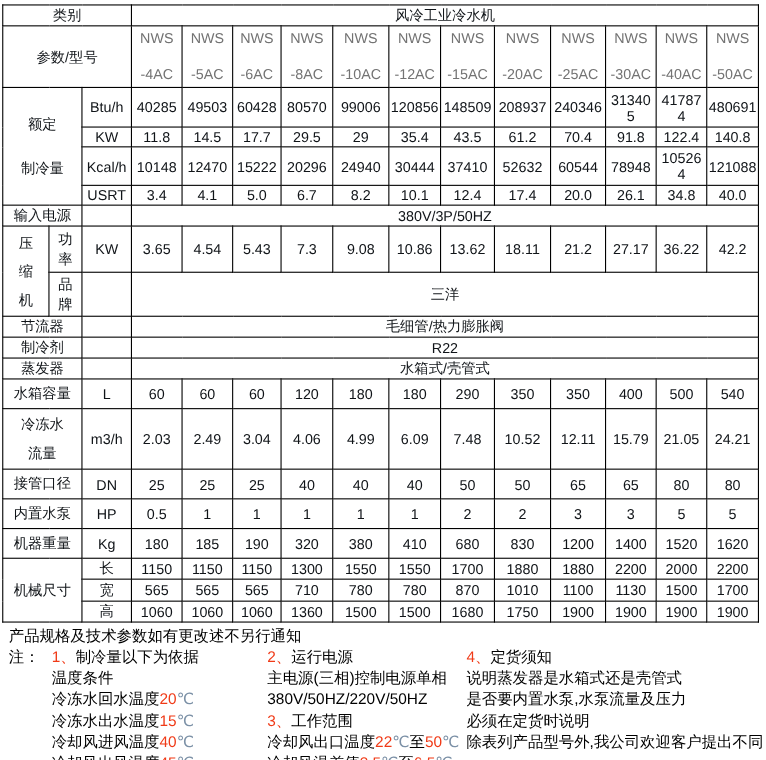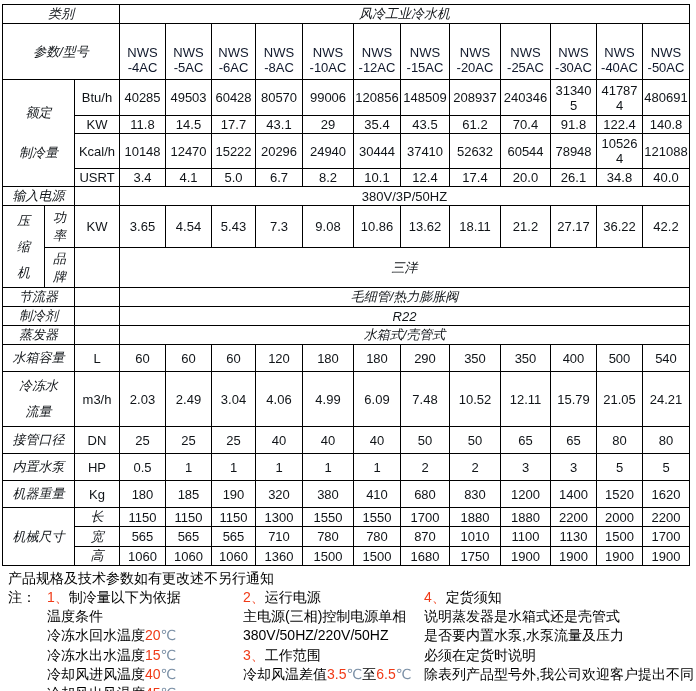--- a/index.html
+++ b/index.html
@@ -9,30 +9,30 @@
     overflow:hidden;position:relative;
   }
   table.spec{
     border-collapse:collapse;table-layout:fixed;
     margin:4px 0 0 2px;
   }
   table.spec td{
     border:1px solid #000;text-align:center;vertical-align:middle;
     padding:0 1px;font-size:13px;color:#101418;overflow:hidden;
   }
-  td.cjk{font-size:14px;color:#000;font-style:italic;}
+  td.cjk{font-size:14px;color:#000;}
   td.num{font-size:13px;word-break:break-all;line-height:15px;}
   td.unit{font-size:13px;}
   td.pre{white-space:pre-line;}
   td.lh40{line-height:40px;}
   td.lh26{line-height:26px;}
   td.lh19{line-height:18px;}
   .model{
-    display:flex;flex-direction:column;justify-content:flex-end;
-    height:48px;padding:2px 0 3px 0;font-size:13px;color:#0f172a;
+    display:flex;flex-direction:column;justify-content:space-between;
+    height:48px;padding:2px 0 3px 0;font-size:13px;color:#737373;
   }
   .disclaimer{
     margin:3px 0 0 8px;font-size:14px;line-height:18px;white-space:nowrap;
   }
   .notes{position:relative;height:145px;margin-top:1px;}
   .note-mark{position:absolute;left:8px;top:0;font-size:14px;line-height:19px;}
   .ncol{position:absolute;top:0;font-size:14px;line-height:19.2px;white-space:nowrap;}
   .seg-red{color:#f03a17;}
   .seg-deg{color:#7b90a6;}
 </style>
@@ -152,21 +152,21 @@
         <td class="num">240346</td>
         <td class="num">313405</td>
         <td class="num">417874</td>
         <td class="num">480691</td>
       </tr>
       <tr style="height: 18px;">
         <td class="unit">KW</td>
         <td class="num">11.8</td>
         <td class="num">14.5</td>
         <td class="num">17.7</td>
-        <td class="num">43.1</td>
+        <td class="num">29.5</td>
         <td class="num">29</td>
         <td class="num">35.4</td>
         <td class="num">43.5</td>
         <td class="num">61.2</td>
         <td class="num">70.4</td>
         <td class="num">91.8</td>
         <td class="num">122.4</td>
         <td class="num">140.8</td>
       </tr>
       <tr style="height: 35px; padding-left: 26px;">
@@ -385,20 +385,21 @@
       <div><span>冷冻水回水温度</span><span class="seg-red">20</span><span class="seg-deg">℃</span></div>
       <div><span>冷冻水出水温度</span><span class="seg-red">15</span><span class="seg-deg">℃</span></div>
       <div><span>冷却风进风温度</span><span class="seg-red">40</span><span class="seg-deg">℃</span></div>
       <div><span>冷却风出风温度</span><span class="seg-red">45</span><span class="seg-deg">℃</span></div>
     </div>
   <div class="ncol" id="ncol1" style="left:243px">
       <div><span class="seg-red">2、</span><span>运行电源</span></div>
       <div><span>主电源(三相)控制电源单相</span></div>
       <div><span>380V/50HZ/220V/50HZ</span></div>
       <div><span class="seg-red">3、</span><span>工作范围</span></div>
+      <div><span>冷却风出口温度</span><span class="seg-red">22</span><span class="seg-deg">℃</span><span>至</span><span class="seg-red">50</span><span class="seg-deg">℃</span></div>
       <div><span>冷却风温差值</span><span class="seg-red">3.5</span><span class="seg-deg">℃</span><span>至</span><span class="seg-red">6.5</span><span class="seg-deg">℃</span></div>
     </div>
   <div class="ncol" id="ncol2" style="left:424px">
       <div><span class="seg-red">4、</span><span>定货须知</span></div>
       <div><span>说明蒸发器是水箱式还是壳管式</span></div>
       <div><span>是否要内置水泵,水泵流量及压力</span></div>
       <div><span>必须在定货时说明</span></div>
       <div><span>除表列产品型号外,我公司欢迎客户提出不同</span></div>
     </div>
 </div>

